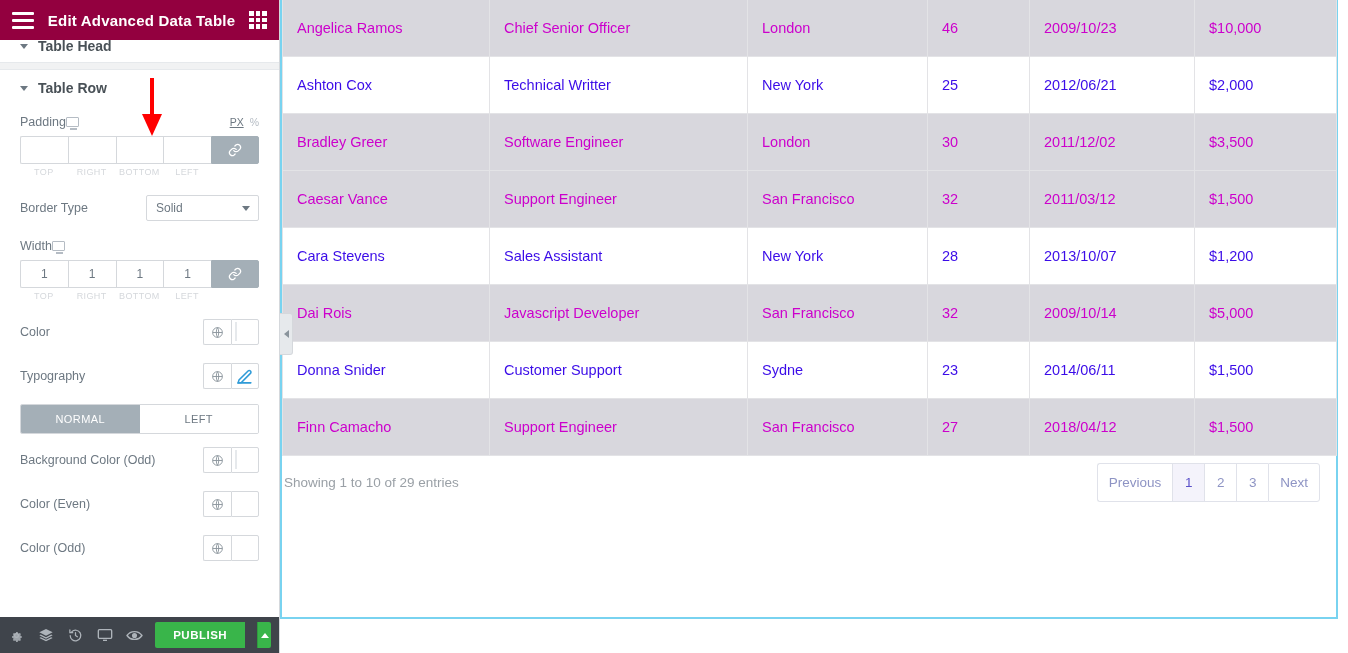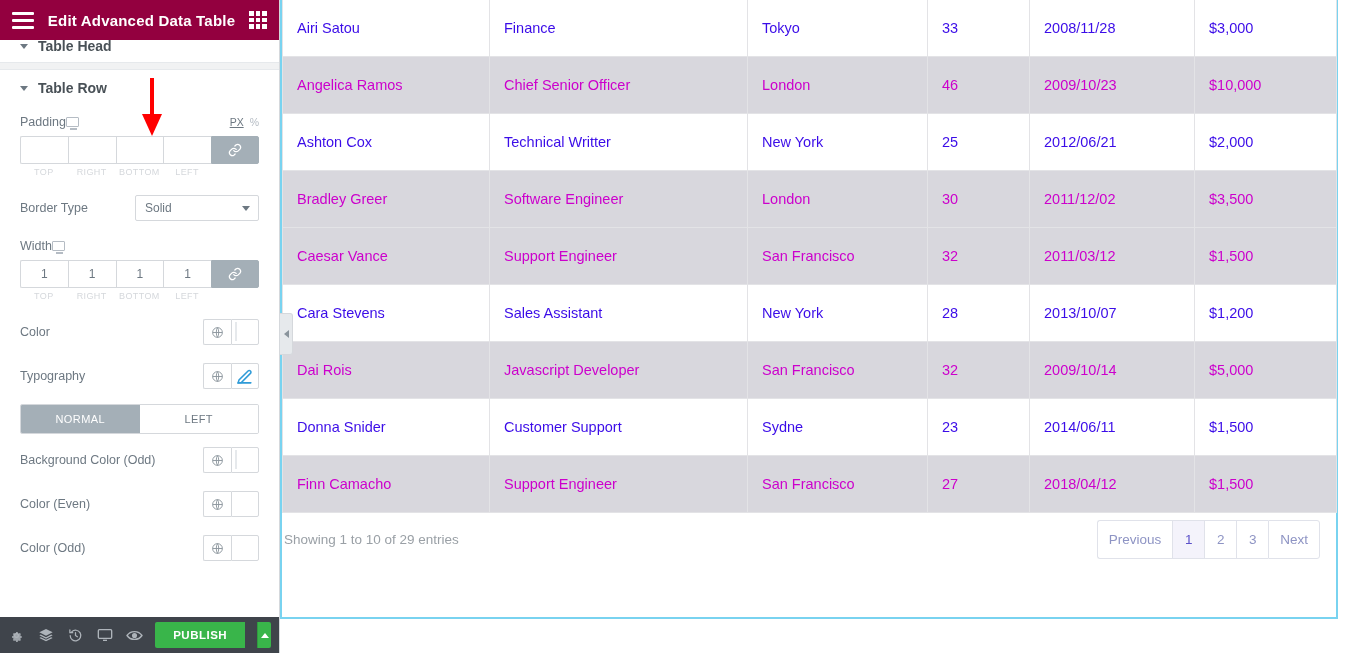--- a/index.html
+++ b/index.html
@@ -84,21 +84,21 @@
     border-radius: 0 2px 2px 0;
     display: flex; align-items: center; justify-content: center;
     cursor: pointer;
   }
   .dim-labels { display: flex; margin-top: 3px; padding-right: 48px; }
   .dim-labels span {
     flex: 1; text-align: center;
     font-size: 9px; color: #d5d8dc; letter-spacing: .4px;
   }
 
-  .select-wrap { position: relative; width: 124px; margin-left: 39px; }
+  .select-wrap { position: relative; width: 113px; margin-left: 39px; }
   .select-box {
     width: 100%; height: 26px;
     border: 1px solid #d5d8dc; border-radius: 2px;
     background: #fff;
     font-size: 12px; color: #6d7882;
     display: flex; align-items: center; padding: 0 9px;
     cursor: pointer;
   }
   .select-caret {
     position: absolute; right: 9px; top: 11px;
@@ -498,28 +498,20 @@
       <table class="dt">
         <colgroup>
           <col class="c-name">
             <col class="c-pos">
             <col class="c-off">
           <col class="c-age">
             <col class="c-start">
             <col class="c-sal">
         </colgroup>
         <tbody id="dt-body">
-            <tr class="odd">
-              <td>Airi Satou</td>
-              <td>Finance</td>
-              <td>Tokyo</td>
-              <td>33</td>
-              <td>2008/11/28</td>
-              <td>$3,000</td>
-            </tr>
             <tr class="even">
               <td>Angelica Ramos</td>
               <td>Chief Senior Officer</td>
               <td>London</td>
               <td>46</td>
               <td>2009/10/23</td>
               <td>$10,000</td>
             </tr>
             <tr class="odd">
               <td>Ashton Cox</td>

